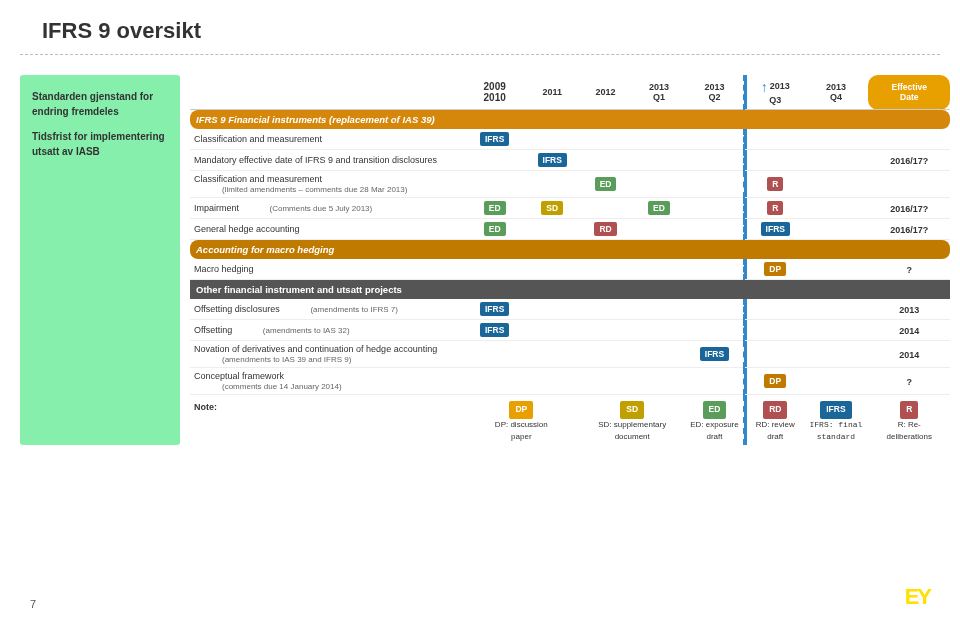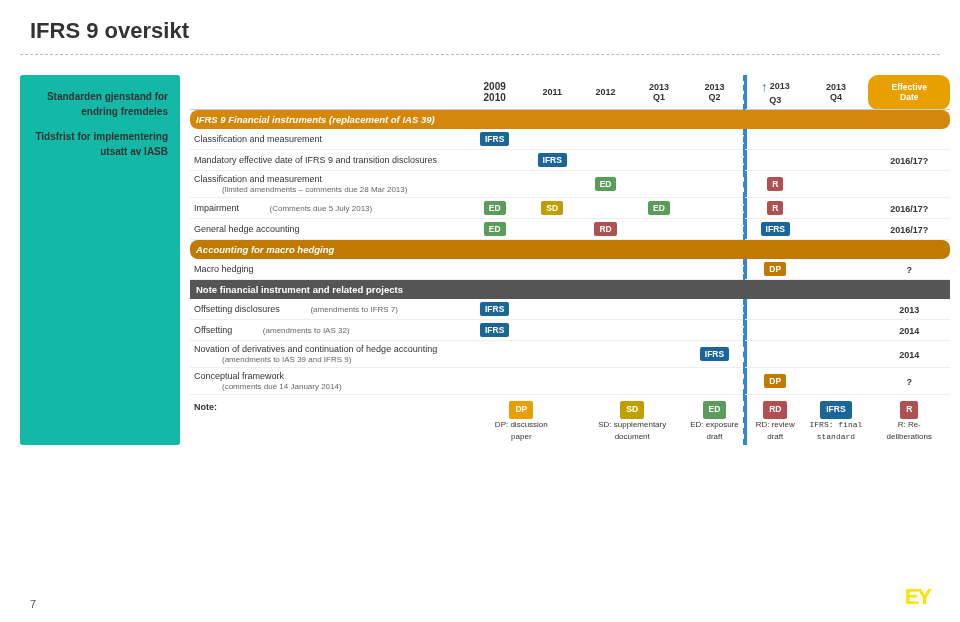--- a/index.html
+++ b/index.html
@@ -10,42 +10,42 @@
       font-size: 11px;
       width: 960px;
       min-height: 622px;
       position: relative;
     }
     .page-title {
       font-size: 22px;
       font-weight: bold;
       color: #333;
       padding: 18px 30px 10px 30px;
+      margin-left: 12px;
     }
     .divider {
       border: none;
       border-top: 1px dashed #bbb;
       margin: 0 20px 10px 20px;
     }
     .main-layout {
       display: flex;
       flex-direction: row;
       padding: 10px 10px 10px 20px;
       gap: 10px;
     }
     .left-panel {
       width: 160px;
       min-width: 160px;
-      background: #14b8a6;
+      background: #86efac;
       border-radius: 3px;
       padding: 14px 12px;
       font-size: 10.5px;
       color: #333;
       line-height: 1.5;
-      text-align: right;
     }
     .left-panel .term {
       font-weight: bold;
       margin-bottom: 2px;
     }
     .left-panel .desc {
       margin-bottom: 10px;
       font-size: 10px;
     }
     .right-panel {
@@ -324,21 +324,21 @@
           <td class="time-col"></td>
           <td class="time-col"></td>
           <td class="time-col"></td>
           <td class="vline-col" style="background:#3388cc;width:2px;padding:0;"></td>
           <td class="time-col"><span class="badge badge-dp">DP</span></td>
           <td class="time-col"></td>
           <td class="time-col"><span class="year-text">?</span></td>
         </tr>
 
         <tr class="section-header3">
-          <td colspan="10">Note financial instrument and related projects</td>
+          <td colspan="10">Other financial instrument and utsatt projects</td>
         </tr>
 
         <tr class="data-row">
           <td class="desc-col">Offsetting disclosures <span class="row-subtitle">(amendments to IFRS 7)</span></td>
           <td class="time-col"><span class="badge badge-ifrs">IFRS</span></td>
           <td class="time-col"></td>
           <td class="time-col"></td>
           <td class="time-col"></td>
           <td class="time-col"></td>
           <td class="vline-col" style="background:#3388cc;width:2px;padding:0;"></td>

